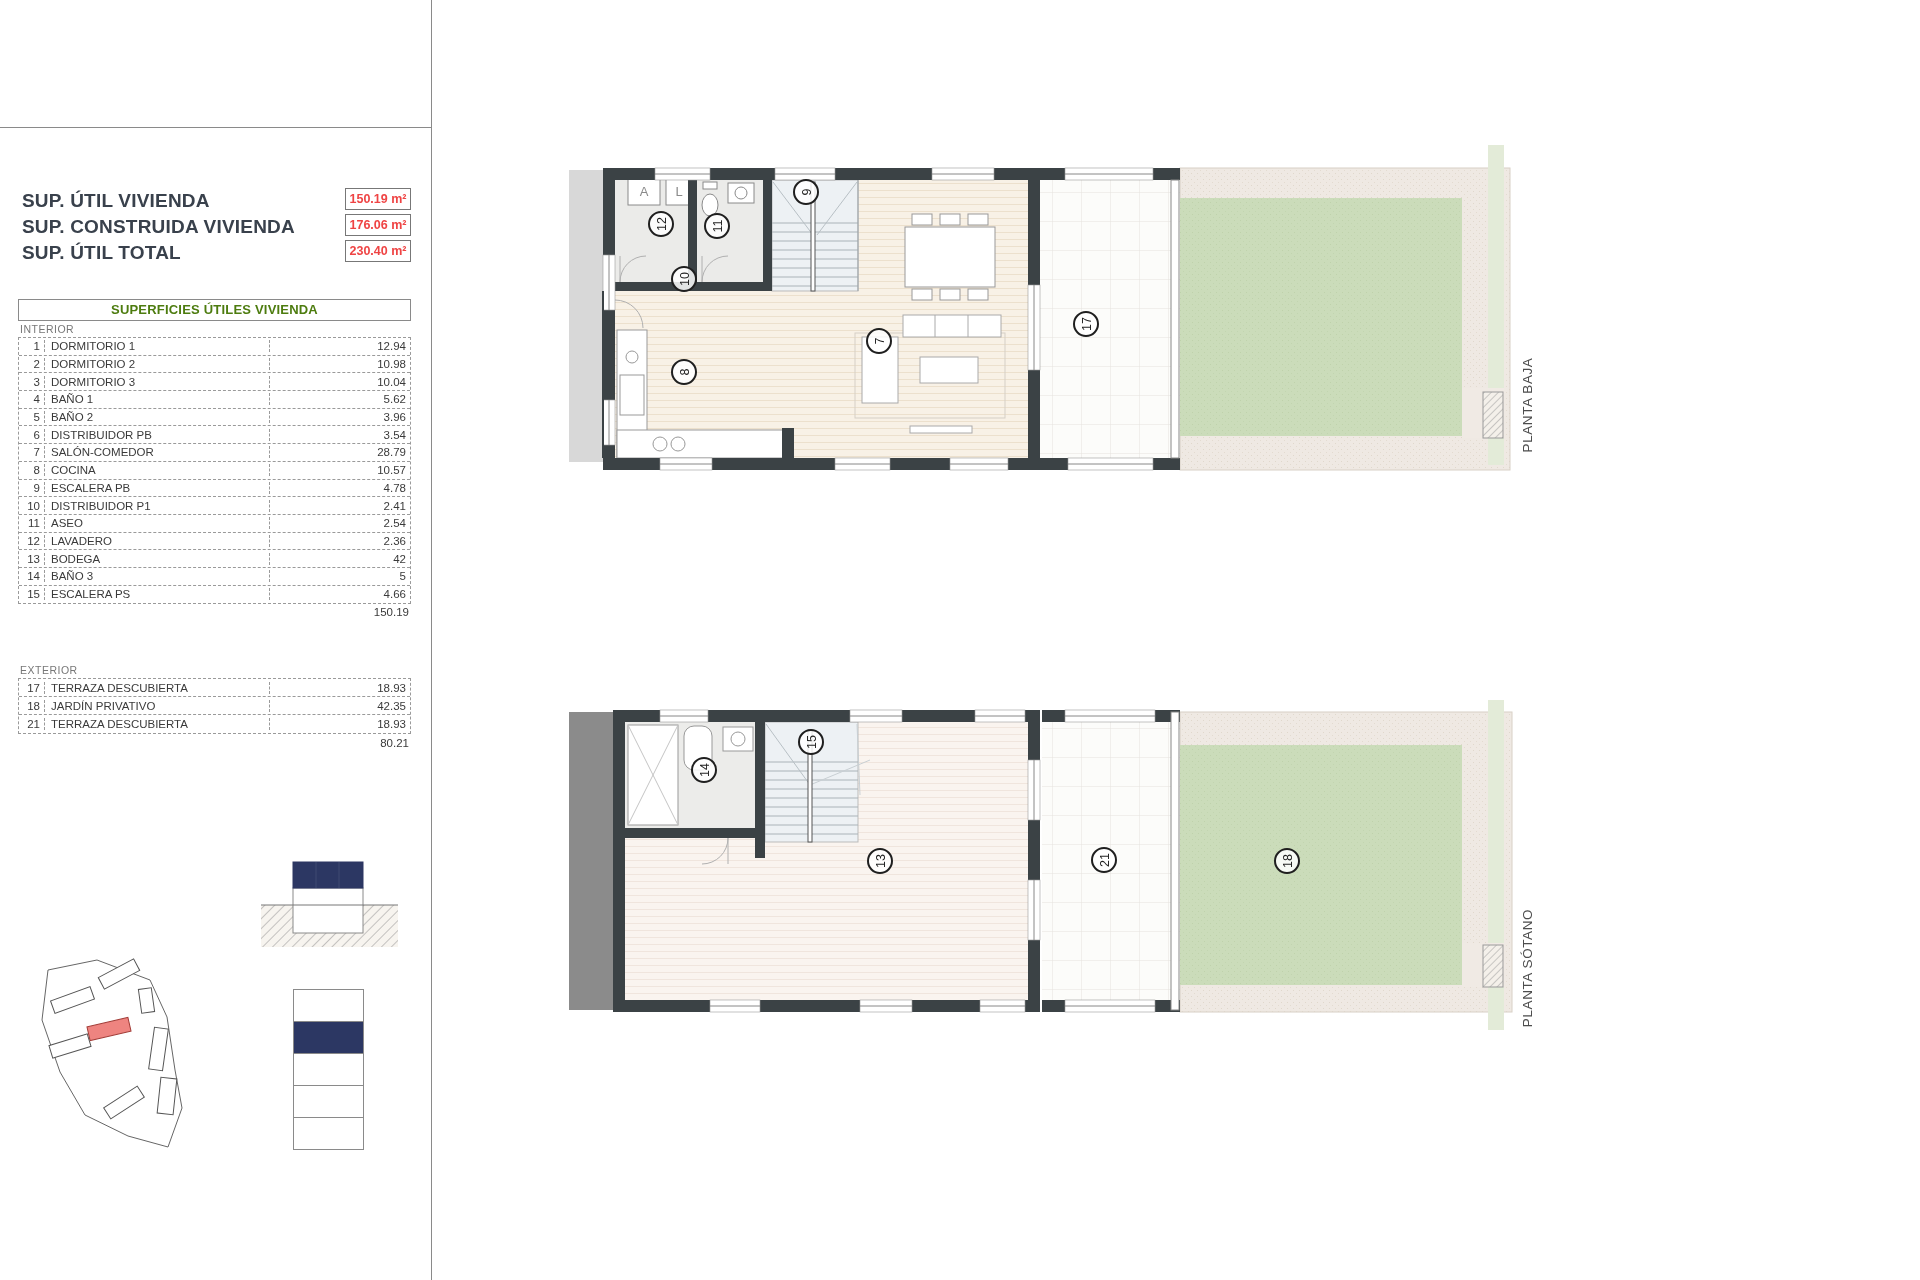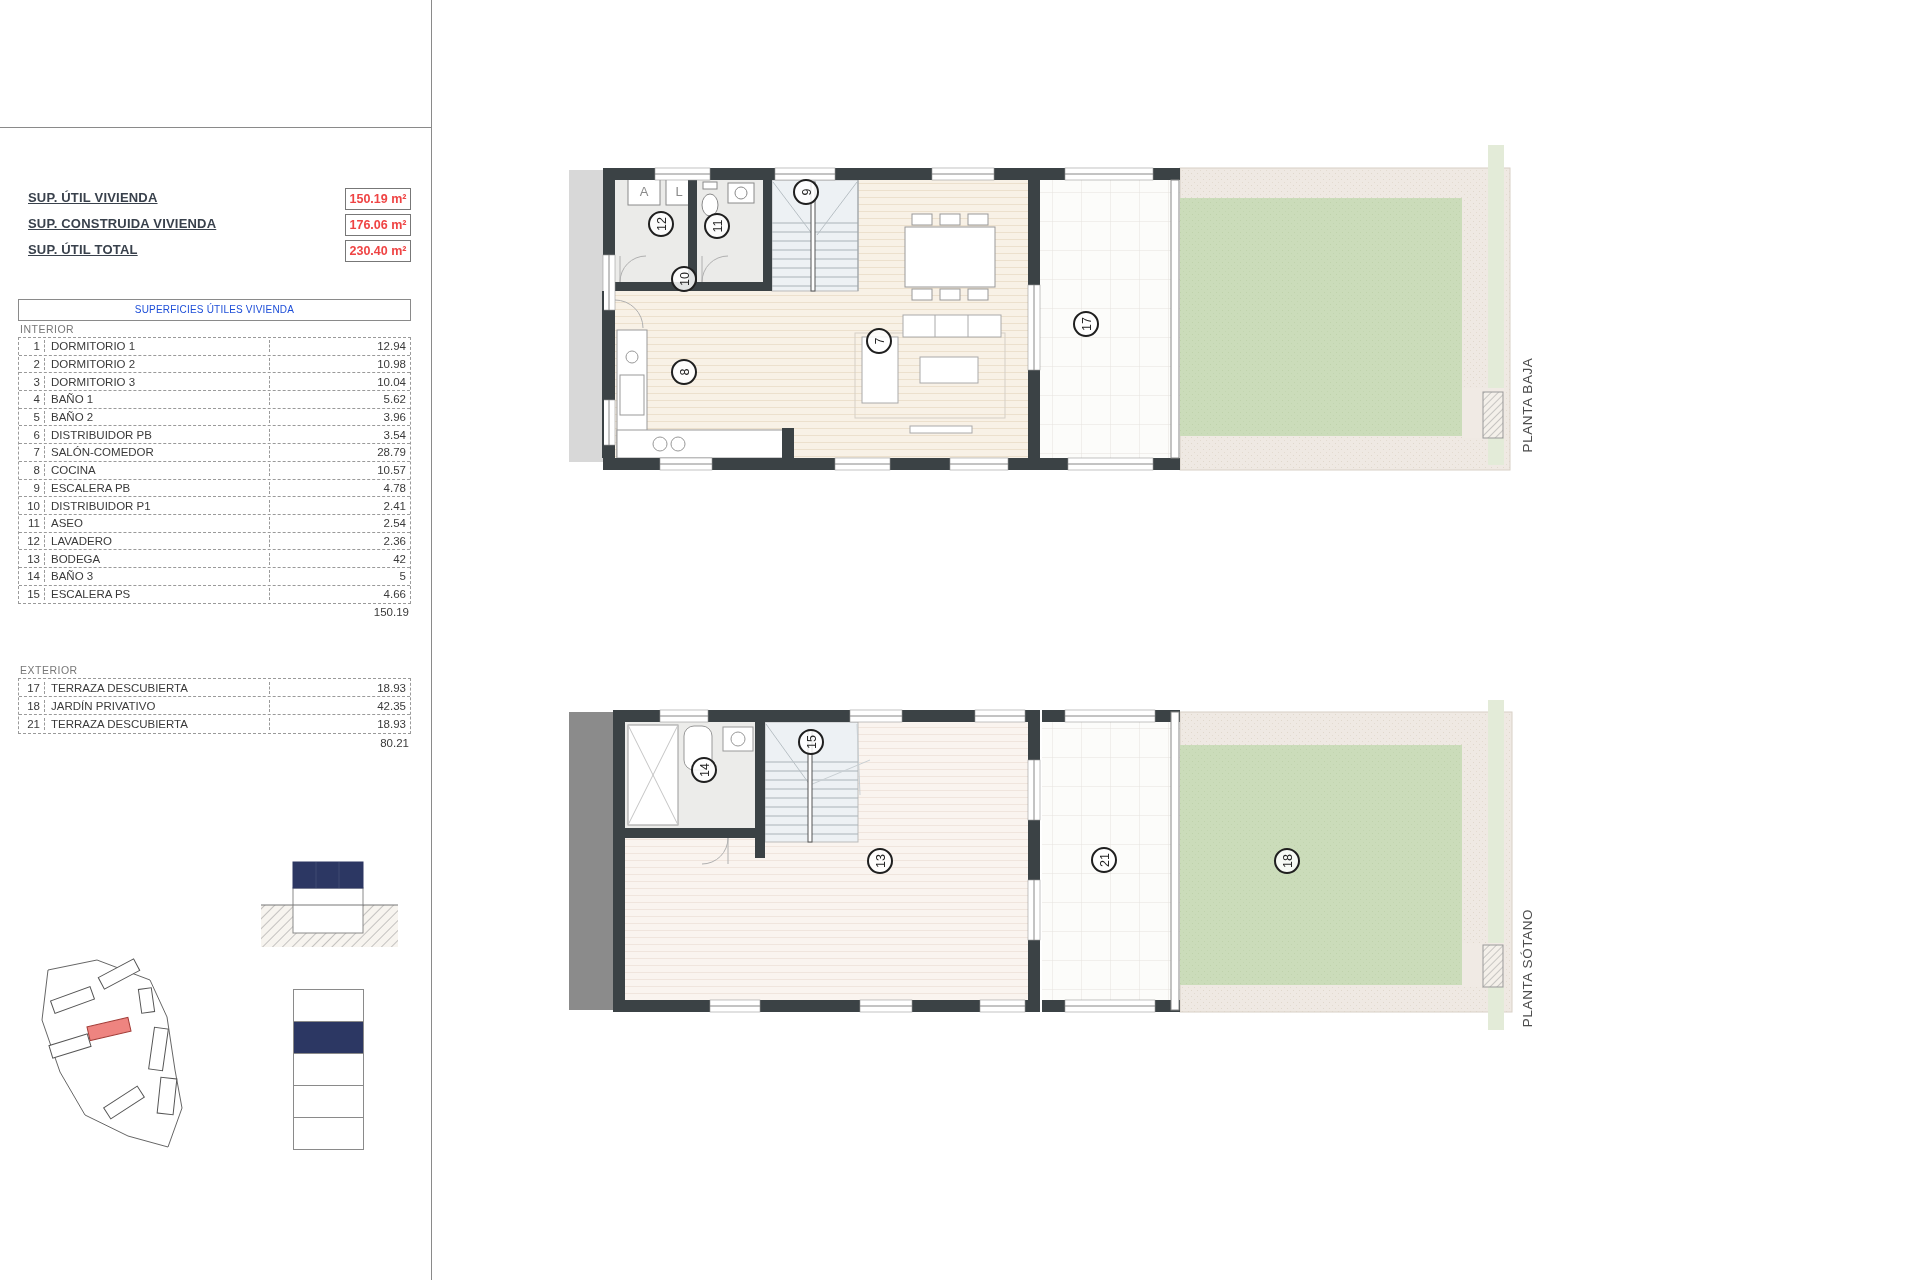--- a/index.html
+++ b/index.html
@@ -5,26 +5,26 @@
   html,body{margin:0;padding:0;background:#fff;}
   body{font-family:"Liberation Sans", sans-serif; color:#3a3a3a;}
   #sheet{position:relative;width:1920px;height:1280px;background:#fff;overflow:hidden;}
   .abs{position:absolute;}
   .hline{position:absolute;left:0;top:127px;width:431px;height:0;border-top:1px solid #8a8a8a;}
   .vline{position:absolute;left:431px;top:0;width:0;height:1280px;border-left:1px solid #8a8a8a;}
 
   .title{position:absolute;left:0;top:133px;width:431px;text-align:center;
          font-size:33px;font-weight:700;letter-spacing:1px;color:#44703f;}
 
-  .sumlabel{position:absolute;left:28px;font-size:13px;font-weight:700;color:#39414c;letter-spacing:.2px;text-decoration:underline;}
+  .sumlabel{position:absolute;left:22px;font-size:19px;font-weight:700;color:#39414c;letter-spacing:.2px;}
   .sumbox{position:absolute;left:345px;width:64px;height:20px;border:1px solid #777;
           font-size:12.5px;font-weight:700;color:#ef4444;text-align:center;line-height:20px;}
 
   .thead{position:absolute;left:18px;top:299px;width:391px;height:20px;border:1px solid #8a8a8a;
-         text-align:center;font-size:10px;font-weight:400;color:#1d4ed8;line-height:20px;letter-spacing:.2px;}
+         text-align:center;font-size:13px;font-weight:700;color:#4d7c0f;line-height:20px;letter-spacing:.2px;}
   .seclabel{position:absolute;left:20px;font-size:10.5px;color:#777;letter-spacing:.5px;}
 
   .ptable{position:absolute;left:18px;width:393px;border:1px dashed #9a9a9a;box-sizing:border-box;}
   .trow{display:flex;align-items:center;height:17.7px;font-size:11.5px;border-bottom:1px dashed #9a9a9a;box-sizing:border-box;}
   .trow:last-child{border-bottom:none;}
   .c-num{width:26px;text-align:right;padding-right:4px;border-right:1px dashed #9a9a9a;flex:none;box-sizing:border-box;}
   .c-name{width:225px;padding-left:6px;border-right:1px dashed #9a9a9a;flex:none;box-sizing:border-box;
           white-space:nowrap;overflow:hidden;}
   .c-val{flex:1;text-align:right;padding-right:4px;}
   .ttotal{position:absolute;left:18px;width:391px;text-align:right;font-size:11.5px;padding-right:4px;}

